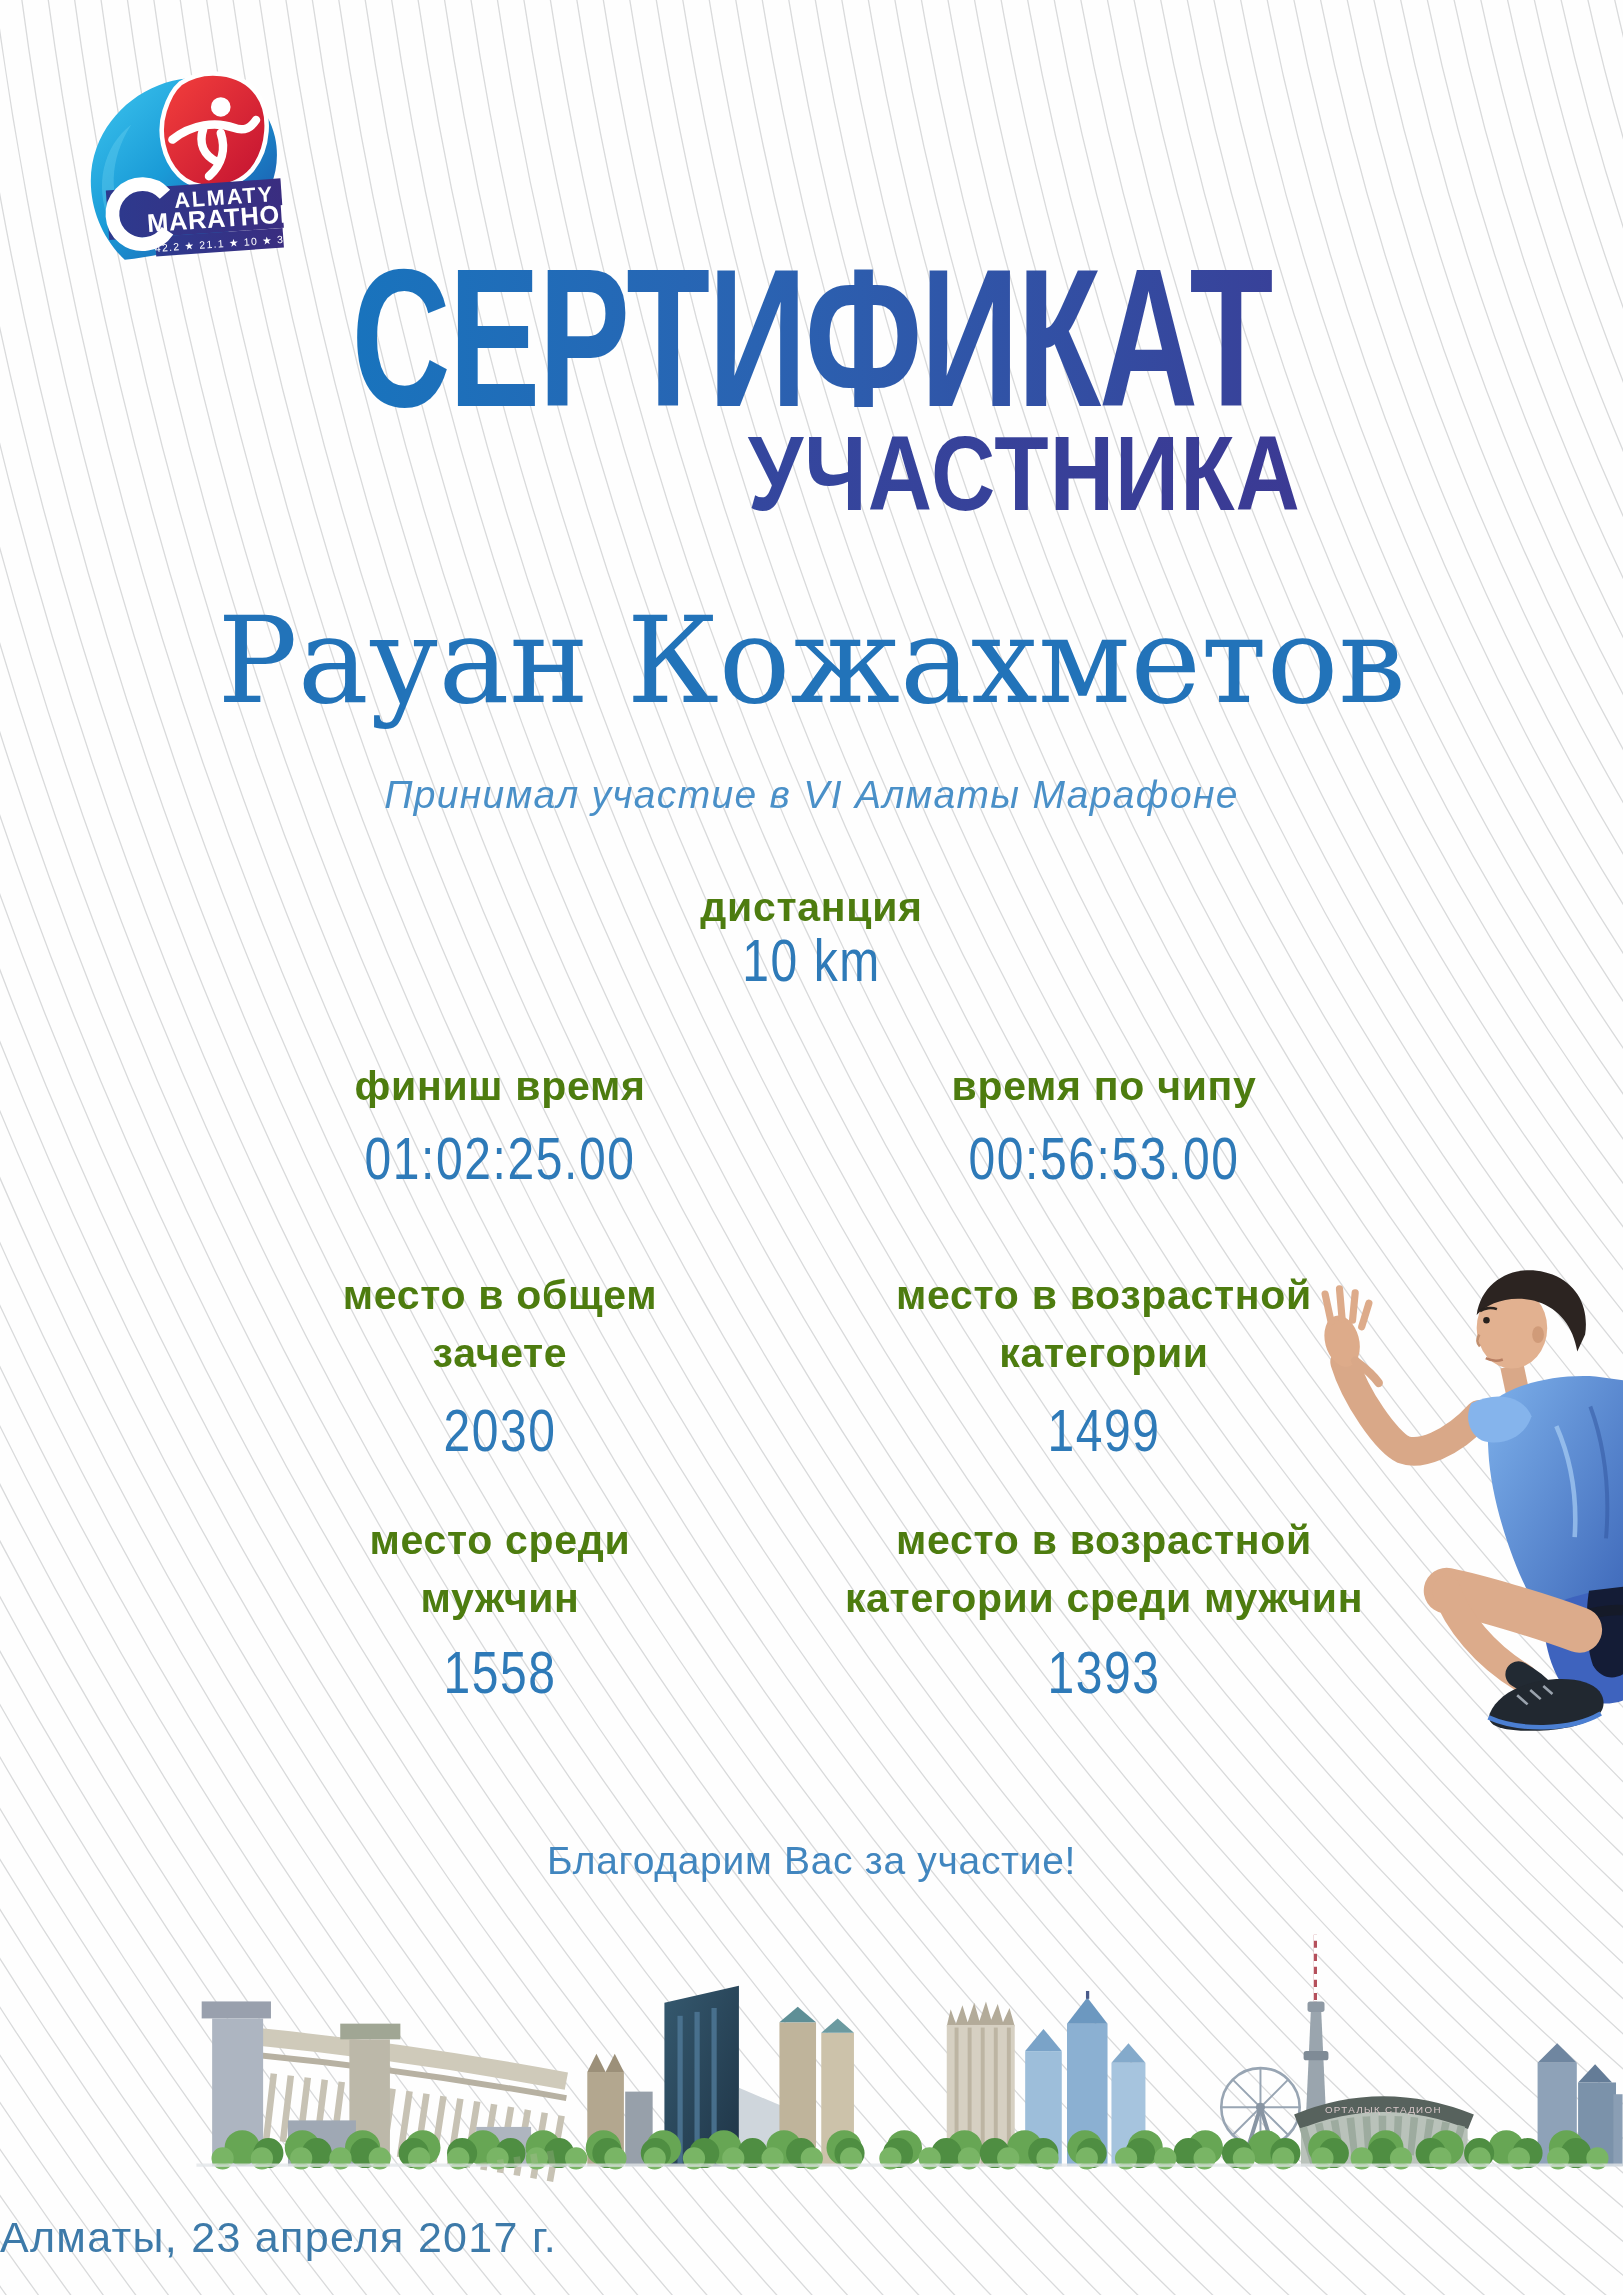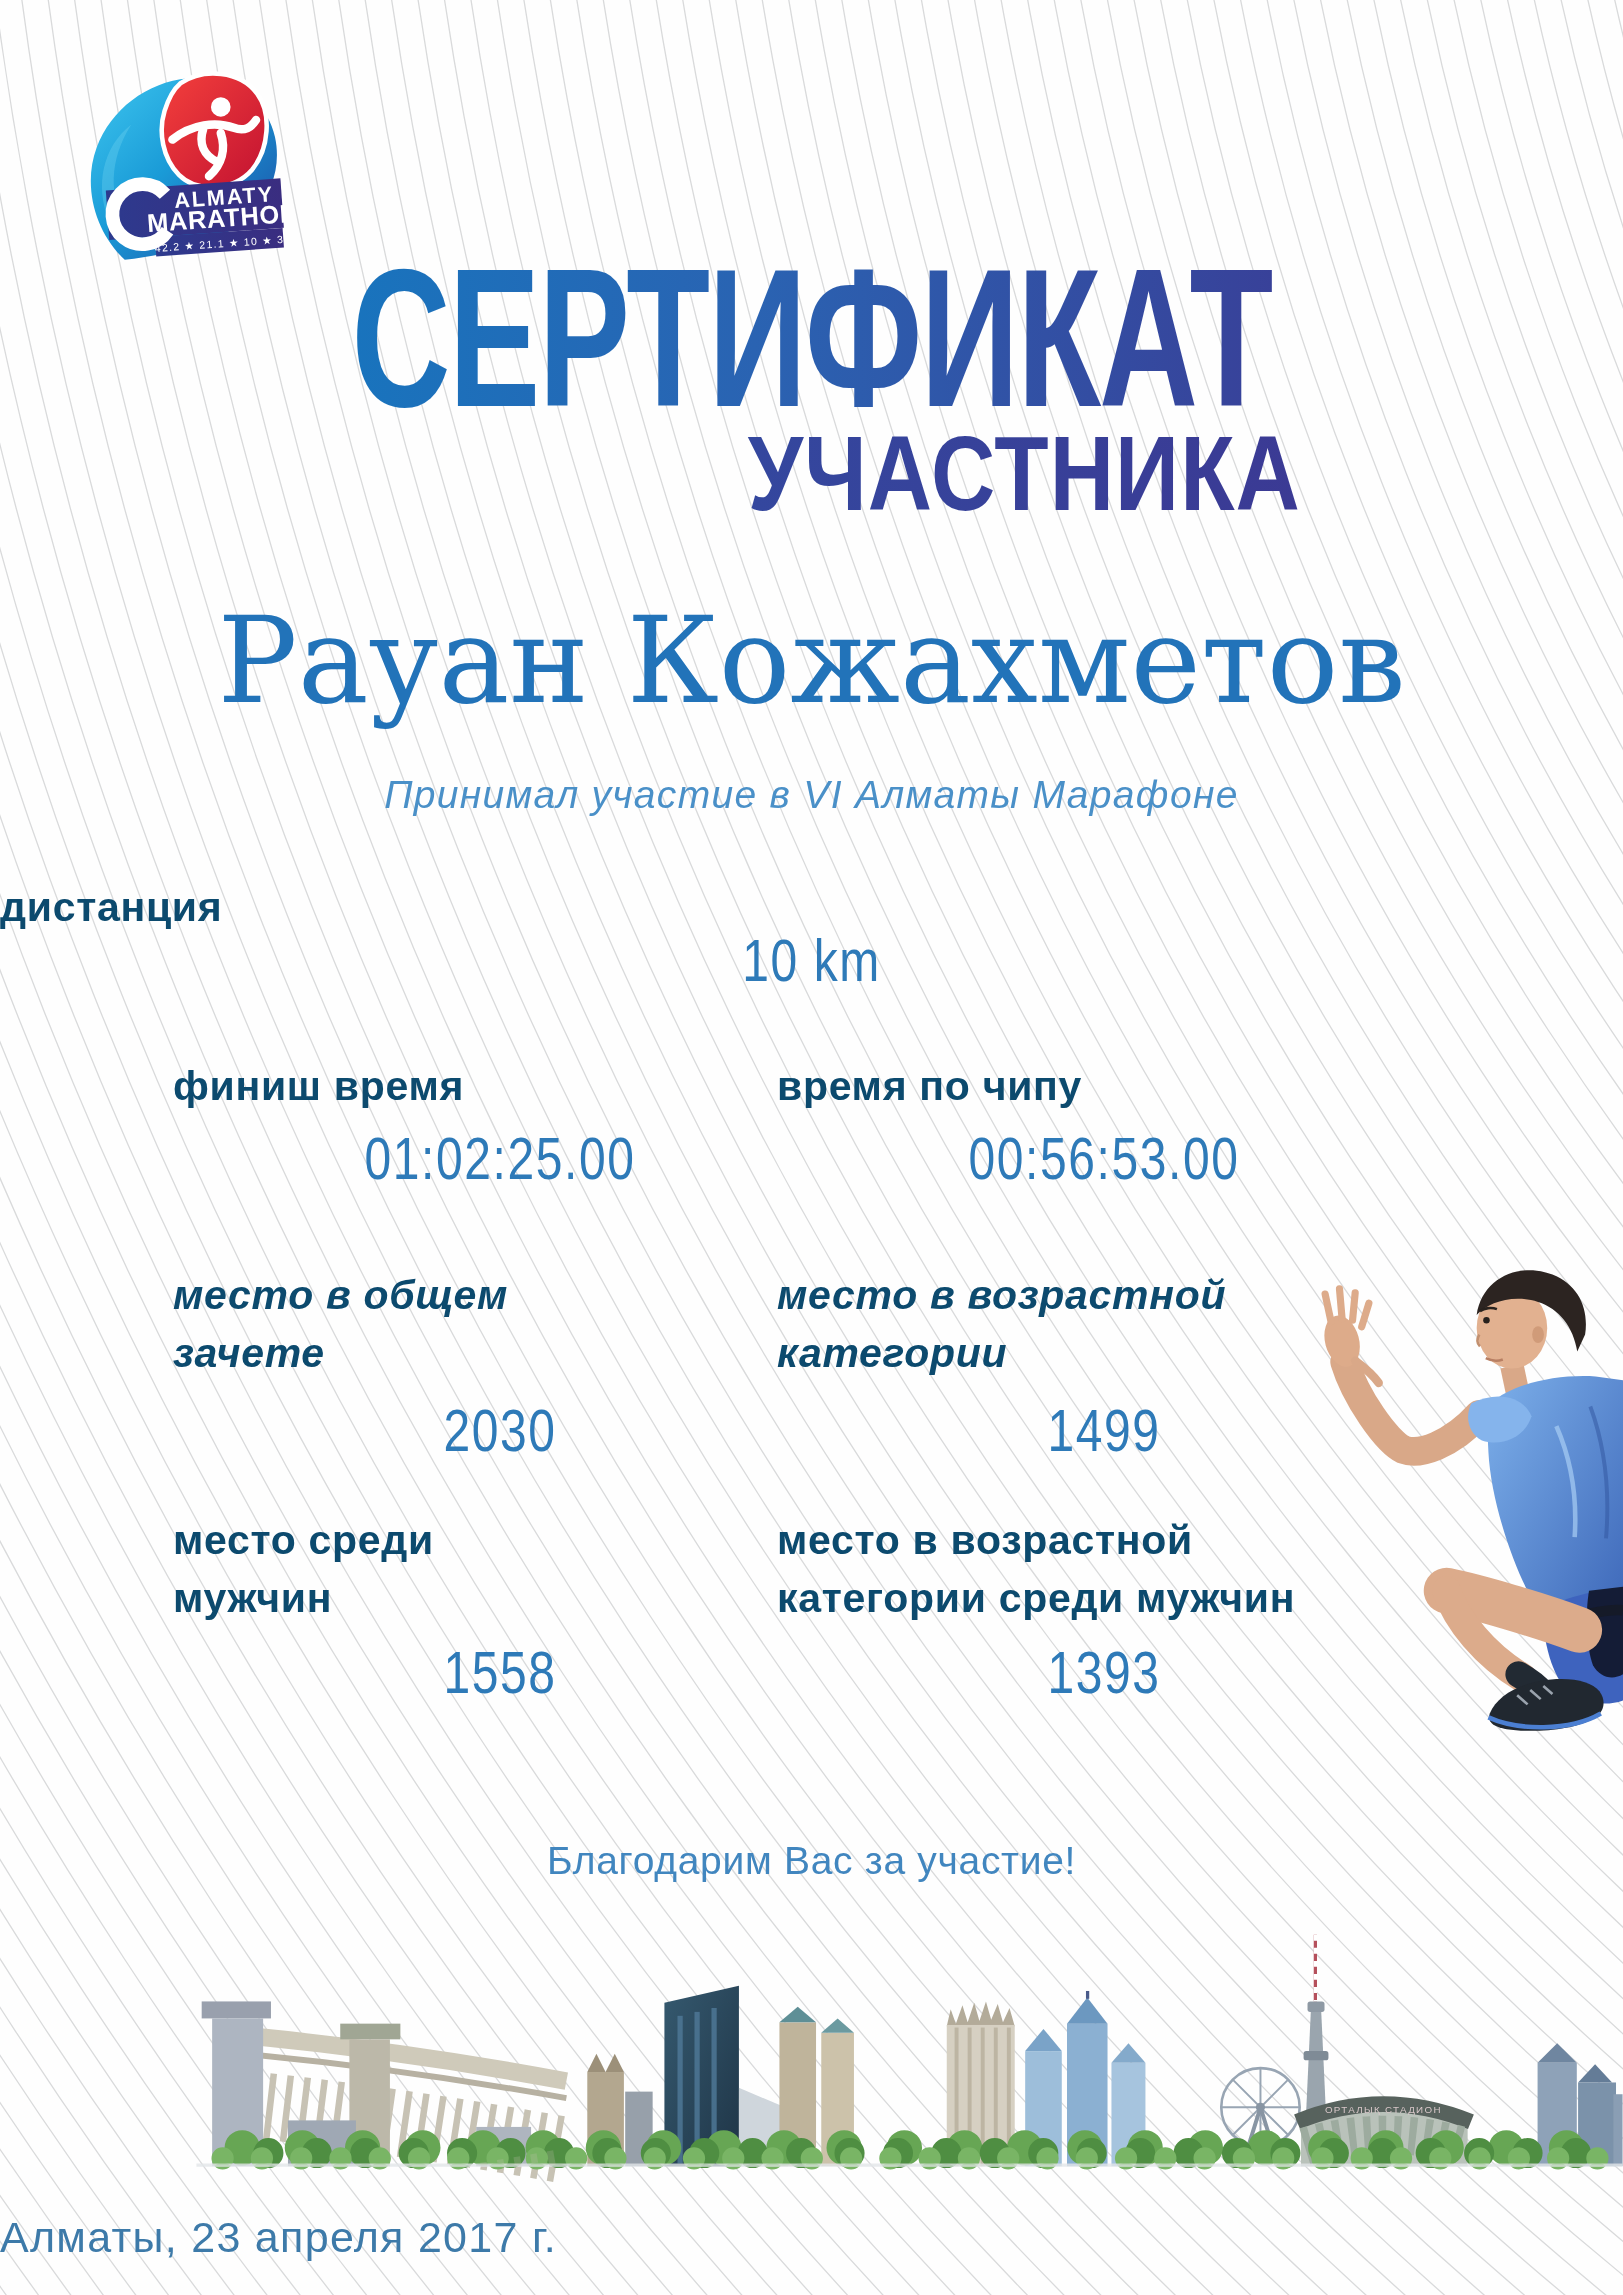--- a/index.html
+++ b/index.html
@@ -16,30 +16,30 @@
   }
   .title{left:0;top:241px;width:100%;text-align:center;font-size:196px;font-weight:bold;
          letter-spacing:-2.6px;transform:scaleX(0.70);line-height:1;}
   .subtitle{top:420px;left:0;width:1301px;text-align:right;font-size:106px;font-weight:bold;
             letter-spacing:1.3px;transform:scaleX(0.84);transform-origin:right center;line-height:1;
             background:linear-gradient(90deg,#2d54a8,#3b3a94);-webkit-background-clip:text;background-clip:text;}
   .name{left:0;top:596px;width:100%;text-align:center;font-size:119px;color:#2273b9;
         font-family:"DejaVu Serif",serif;line-height:1.1;}
   .participation{left:0;top:773px;width:100%;text-align:center;font-size:39px;color:#4a90c8;
                  letter-spacing:1.3px;font-style:italic;}
-  .stat-label{font-weight:bold;font-size:41px;color:#0c4a6e;
+  .stat-label{font-weight:bold;font-size:41px;color:#4d7c0f;text-align:center;
               white-space:pre-line;line-height:1.42;letter-spacing:0.7px;}
   .stat-value{font-size:60px;color:#2e7ab8;text-align:center;letter-spacing:2px;
               transform:scaleX(0.8);line-height:1;}
   .center-col{left:0;width:100%;}
   .col-l{left:173px;width:654px;}
   .col-r{left:777px;width:654px;}
   .t-dist-label{top:878px;}  .t-dist-value{top:931px;}
   .t-r1-label{top:1057px;}    .t-r1-value{top:1129px;}
-  .t-r2-label{top:1266px;font-style:italic;}    .t-r2-value{top:1401px;}
+  .t-r2-label{top:1266px;}    .t-r2-value{top:1401px;}
   .t-r3-label{top:1511px;}    .t-r3-value{top:1643px;}
   .thanks{left:0;top:1839px;width:100%;text-align:center;font-size:39px;color:#4186bf;
           letter-spacing:0.7px;z-index:3;}
   .skyline{left:196px;top:1923px;width:1427px;height:366px;z-index:1;}
   .runner{left:1282px;top:1256px;width:341px;height:510px;z-index:1;}
   .footer-date{left:0;top:2213px;width:100%;font-size:43px;color:#3d7aa9;
                letter-spacing:1.3px;z-index:3;}
   svg text{font-family:"Liberation Sans",sans-serif;}
 </style>
 </head>

